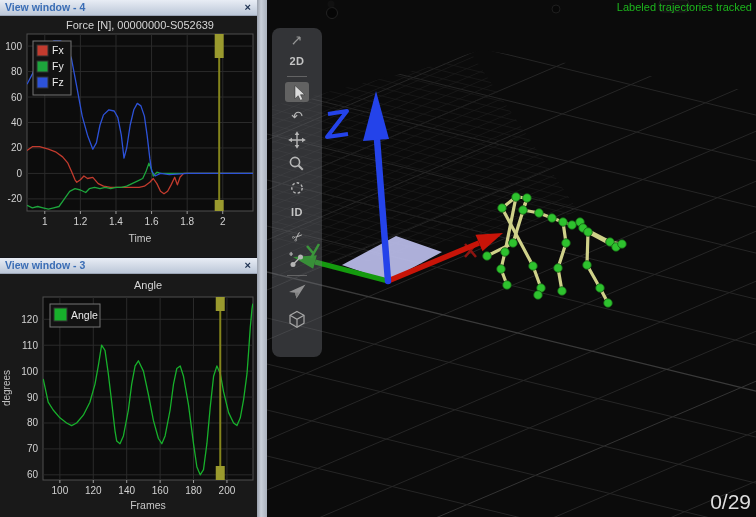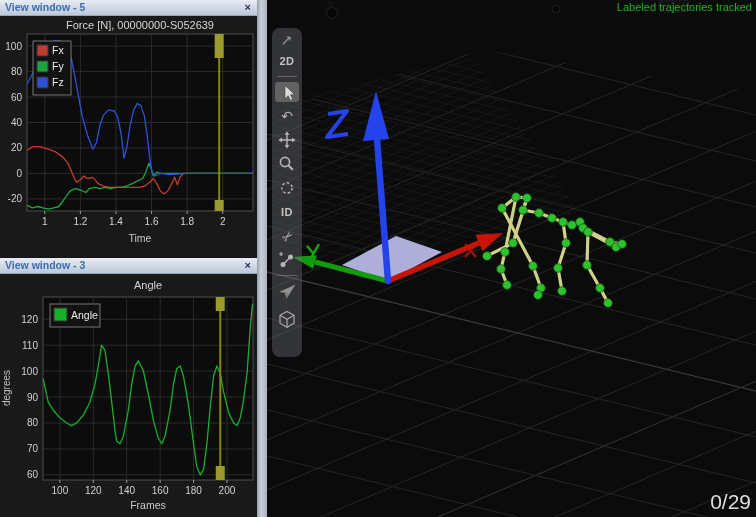--- a/index.html
+++ b/index.html
@@ -15,21 +15,21 @@
   svg{display:block;}
   
   #splitter{position:absolute;left:257px;top:0;width:10px;height:517px;
     background:linear-gradient(90deg,#99a0ac,#c9cfd9 40%,#aab1bd);}
   
   #viewport{position:absolute;left:267px;top:0;width:489px;height:517px;background:#0b0b0b;}
   #scene{position:absolute;left:0;top:0;}
   #status-text{position:absolute;top:1px;right:4px;font-size:11px;}
   #frame-counter{position:absolute;bottom:3px;right:5px;font-size:21px;color:#dedede;}
   
-  #toolbar3d{position:absolute;left:5px;top:28px;width:30px;height:326px;
+  #toolbar3d{position:absolute;left:5px;top:28px;width:50px;height:326px;
     background:rgba(122,126,132,0.36);border-radius:8px;display:flex;flex-direction:column;
     align-items:center;padding-top:3px;}
   .tbtn{width:26px;height:24px;display:flex;align-items:center;justify-content:center;
     color:#b6b6b6;font-size:12px;}
   .tbtn.small{height:18px;}
   .tlabel{font-weight:bold;font-size:11px;color:#c4c4c4;letter-spacing:0.5px;}
   .tdivider{width:20px;height:1px;background:#8a8a8a;opacity:0.55;margin:3px 0;}
   .selbtn{width:24px;height:20px;background:#626262;border-radius:3px;display:flex;
     align-items:center;justify-content:center;}
   .rot{display:inline-block;transform:rotate(-40deg);}
@@ -37,21 +37,21 @@
 </style>
 </head>
 <body>
 
 <div id="app">
 
   <div id="dock">
 
     <div class="vw" style="top:0;height:257px;">
       <div class="titlebar">
-        <span>View window - 5</span>
+        <span>View window - 4</span>
         <span class="closebtn">×</span>
       </div>
       <div class="vw-content" style="height:241px;">
         <svg id="chart-force" width="257" height="241">
             <rect x="0" y="0" width="257" height="241" fill="#191919"></rect>
             <rect x="27" y="18" width="226" height="177" fill="#0c0c0c" stroke="#4f4f4f" stroke-width="1"></rect>
             <defs>
               <clipPath id="clipchart-force">
                 <rect x="27" y="18" width="226" height="177"></rect>
               </clipPath>

